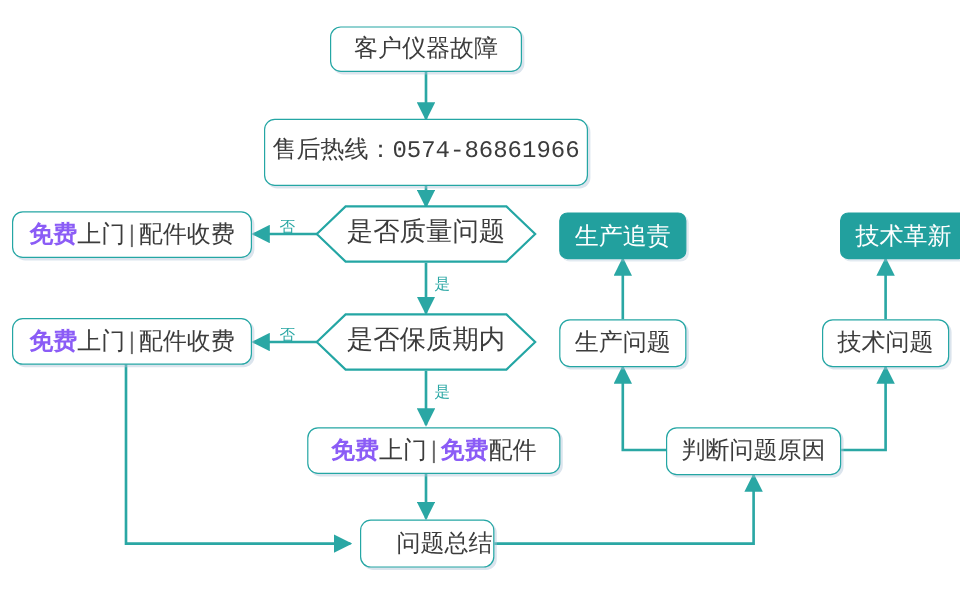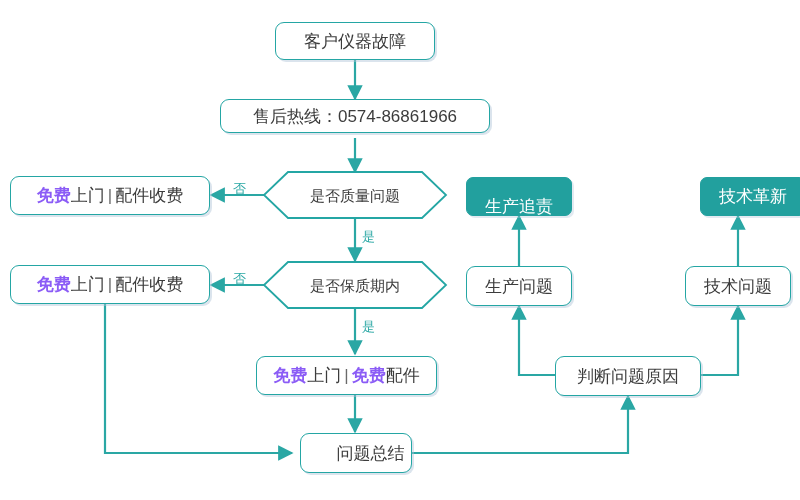--- a/index.html
+++ b/index.html
@@ -34,36 +34,37 @@
     justify-content: center;
     white-space: nowrap;
     line-height: 1;
   }
   
   .box {
     border: 1.6px solid #24a6a4;
     border-radius: 9px;
     background: #ffffff;
     color: #3c3c3c;
-    font-size: 17px;
+    font-size: 20px;
     box-shadow: 2px 2px 0 rgba(175,196,214,0.45);
   }
   
   .box.filled {
     background: #22a09e;
     border-color: #22a09e;
     color: #ffffff;
     border-radius: 7px;
     box-shadow: 2px 2px 0 rgba(175,196,214,0.35);
   }
   
   .hex {
     color: #3c3c3c;
-    font-size: 15px;
+    font-size: 22px;
     background: transparent;
+    font-family: Liberation Mono, monospace;
   }
   .hex .hex-svg {
     position: absolute;
     left: 0;
     top: 0;
   }
   .hex .hex-label {
     position: relative;
     z-index: 2;
   }
@@ -127,21 +128,21 @@
       <path d="M 519 266 L 519 216"></path>
 
       <path d="M 738 266 L 738 216"></path>
     </g>
   </svg>
 
   <div class="node box" style="left:275px; top:22px; width:160px; height:38px;">
     <span>客户仪器故障</span>
   </div>
 
-  <div class="node box" style="left:220px; top:99px; width:270px; height:34px;">
+  <div class="node box" style="left:220px; top:99px; width:270px; height:56px;font-family:Liberation Mono, monospace;">
     <span>售后热线：0574-86861966</span>
   </div>
 
   <div class="node hex" style="left:262px; top:170px; width:186px; height:50px;">
     <svg class="hex-svg" width="186" height="50" viewBox="0 0 186 50">
       <polygon points="26,2 160,2 184,25 160,48 26,48 2,25" fill="#ffffff" stroke="#24a6a4" stroke-width="1.8"></polygon>
     </svg>
     <span class="hex-label">是否质量问题</span>
   </div>
 
@@ -157,21 +158,21 @@
       <span class="free">免费</span><span class="plain">上门</span><span class="sep">|</span><span class="plain">配件收费</span>
     </span>
   </div>
 
   <div class="node box" style="left:10px; top:265px; width:200px; height:39px;">
     <span>
       <span class="free">免费</span><span class="plain">上门</span><span class="sep">|</span><span class="plain">配件收费</span>
     </span>
   </div>
 
-  <div class="node box" style="left:256px; top:356px; width:181px; height:39px;">
+  <div class="node box" style="left:256px; top:356px; width:211px; height:39px;">
     <span>
       <span class="free">免费</span><span class="plain">上门</span><span class="sep">|</span><span class="free">免费</span><span class="plain">配件</span>
     </span>
   </div>
 
   <div class="node box" style="left:300px; top:433px; width:112px; height:40px;padding-left:29px;">
     <span>问题总结</span>
   </div>
 
   <div class="node box" style="left:555px; top:356px; width:146px; height:40px;">
@@ -179,21 +180,21 @@
   </div>
 
   <div class="node box" style="left:466px; top:266px; width:106px; height:40px;">
     <span>生产问题</span>
   </div>
 
   <div class="node box" style="left:685px; top:266px; width:106px; height:40px;">
     <span>技术问题</span>
   </div>
 
-  <div class="node box filled" style="left:466px; top:177px; width:106px; height:39px;align-items:flex-end;">
+  <div class="node box filled" style="left:466px; top:177px; width:106px; height:39px;">
     <span>生产追责</span>
   </div>
 
   <div class="node box filled" style="left:685px; top:177px; width:106px; height:39px;margin-left:15px;">
     <span>技术革新</span>
   </div>
 
   <span class="edge-label vertical" style="left:233px; top:172px;">否</span>
   <span class="edge-label" style="left:362px; top:230px;">是</span>
   <span class="edge-label vertical" style="left:233px; top:262px;">否</span>

